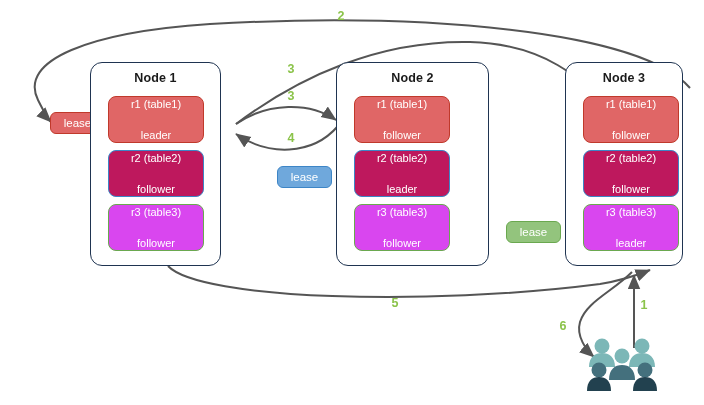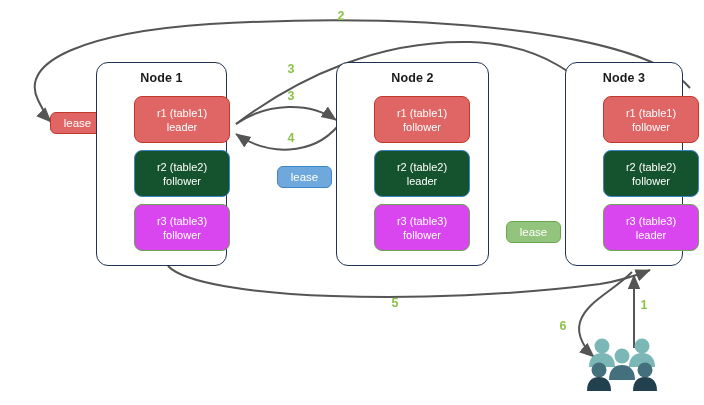--- a/index.html
+++ b/index.html
@@ -44,29 +44,28 @@
   .replica {
     position: absolute;
     left: 17px;
     width: 96px;
     height: 47px;
     border-radius: 8px;
     box-sizing: border-box;
     display: flex;
     flex-direction: column;
     align-items: center;
-    justify-content: center;
+    justify-content: space-between;
     color: #ffffff;
     font-size: 11px;
     line-height: 14px;
     text-align: center;
-    margin-left: 20px;
   }
   .rep-red   { background: #e06666; border: 1.5px solid #c0392b; }
-  .rep-blue  { background: #14532d; border: 1.5px solid #3d85c6; }
+  .rep-blue  { background: #be185d; border: 1.5px solid #3d85c6; }
   .rep-green { background: #d946ef; border: 1.5px solid #6aa84f; }
 
   .lease {
     position: absolute;
     border-radius: 6px;
     box-sizing: border-box;
     display: flex;
     align-items: center;
     justify-content: center;
     color: #ffffff;
@@ -132,21 +131,21 @@
   <div class="lease lease-red" style="left:50px;  top:112px; width:55px;">
       <span>lease</span>
     </div>
   <div class="lease lease-blue" style="left:277px; top:166px; width:55px;">
       <span>lease</span>
     </div>
   <div class="lease lease-green" style="left:506px; top:221px; width:55px;">
       <span>lease</span>
     </div>
 
-  <div class="node-box" style="left:96px; top:62px; width:131px; height:204px;">
+  <div class="node-box" style="left:90px; top:62px; width:131px; height:204px;">
     <div class="node-title">Node 1</div>
     <div class="replica rep-red" style="top:33px;">
       <span>r1 (table1)</span>
       <span>leader</span>
     </div>
     <div class="replica rep-blue" style="top:87px;">
       <span>r2 (table2)</span>
       <span>follower</span>
     </div>
     <div class="replica rep-green" style="top:141px;">

